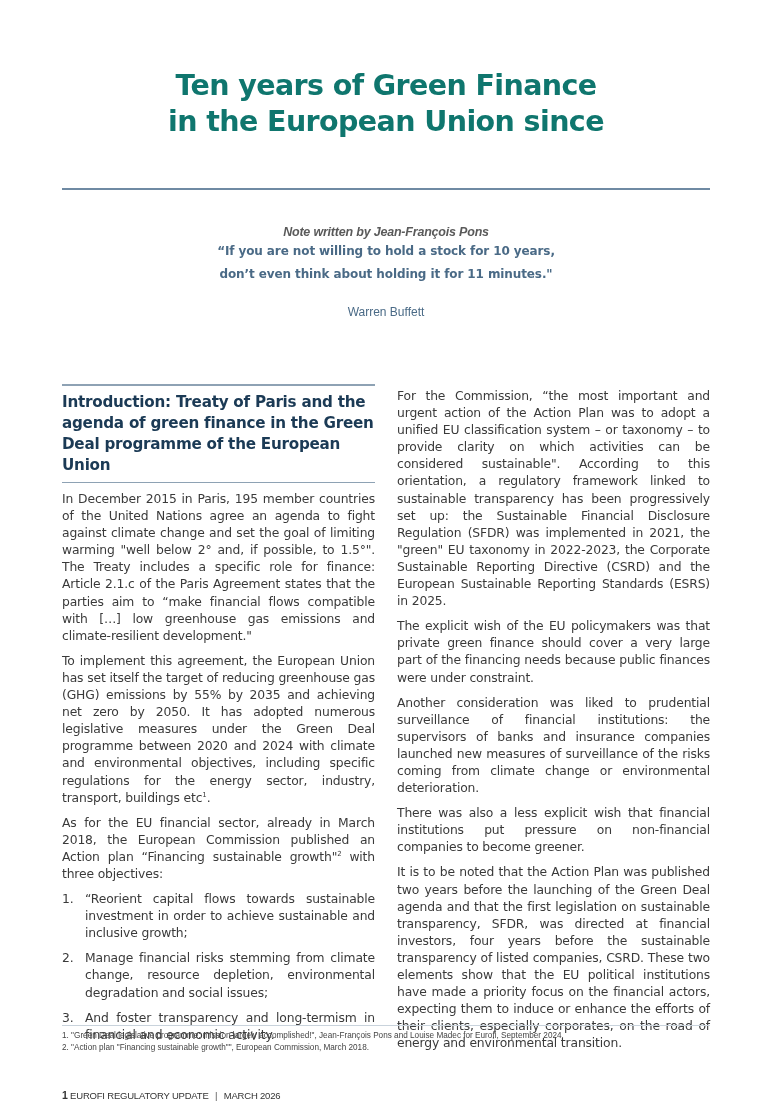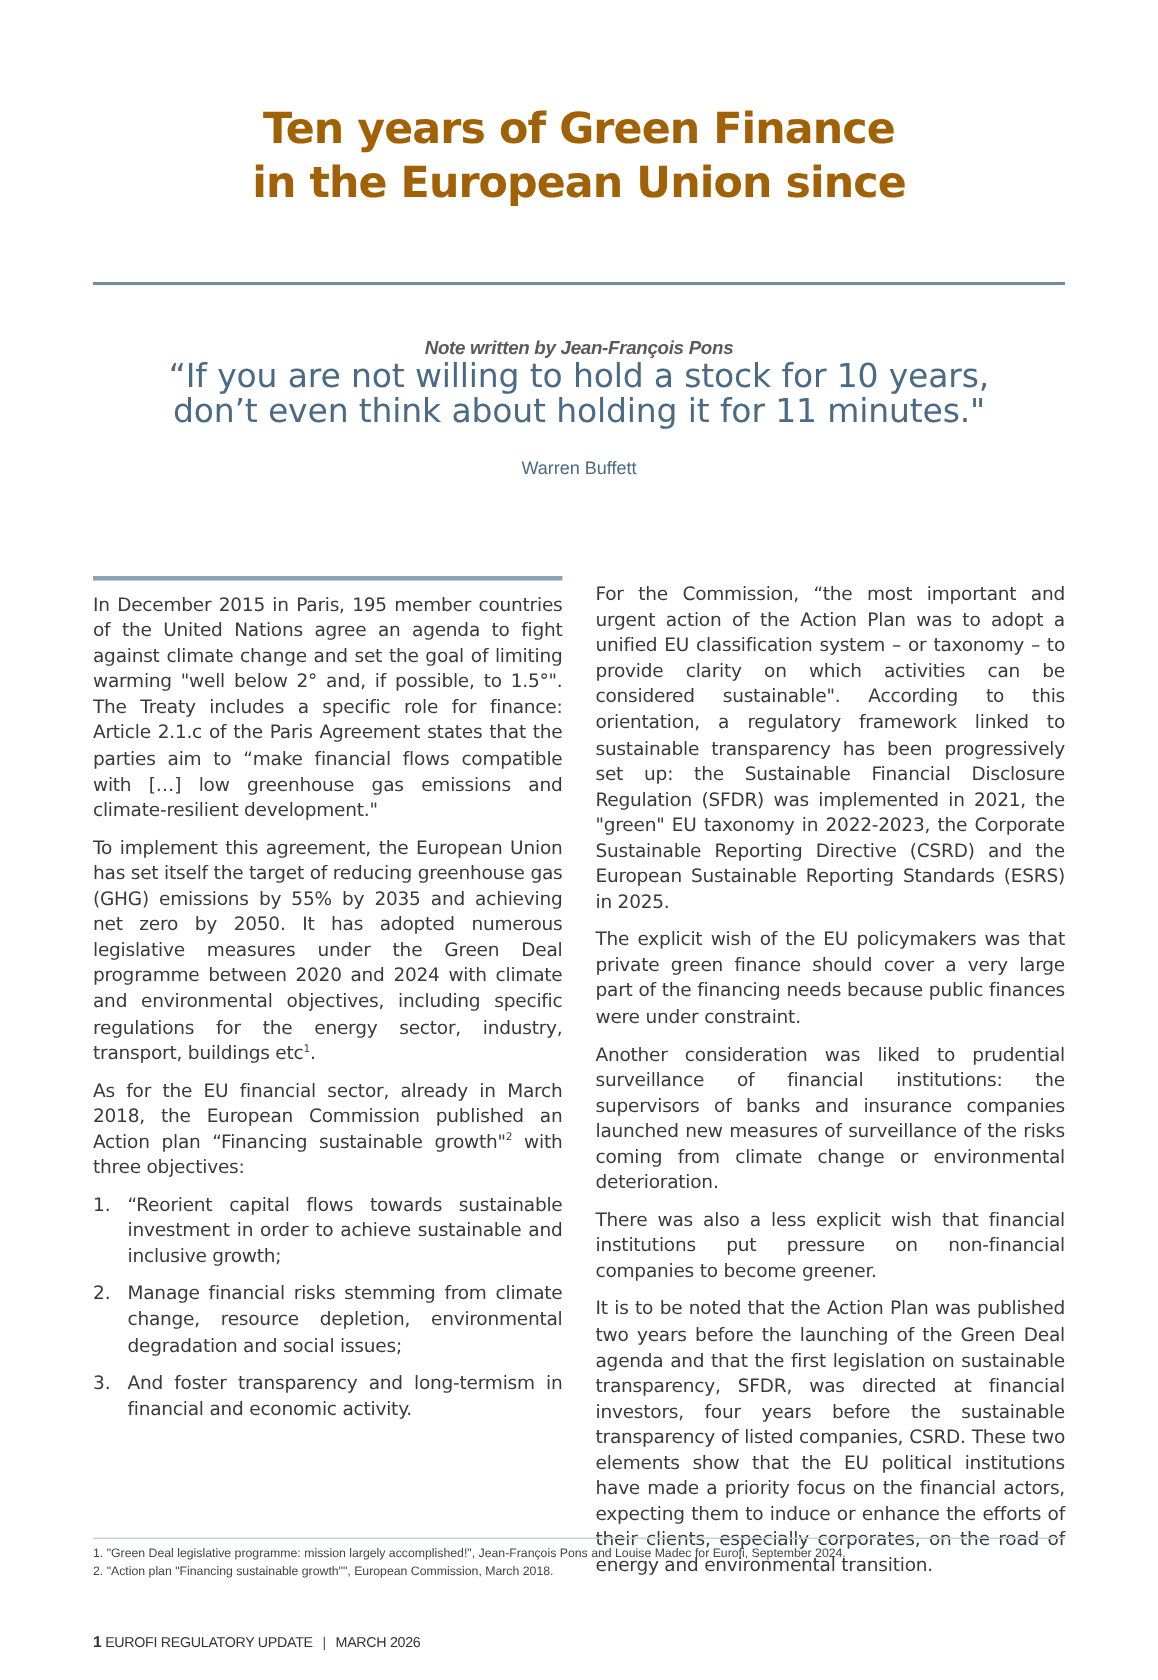--- a/index.html
+++ b/index.html
@@ -19,21 +19,21 @@
       position: absolute;
       left: 0; top: 0;
       width: 772px; height: 1120px;
     }
     .title {
       position: absolute;
       left: 62px; width: 648px;
       top: 68px;
       margin: 0;
       text-align: center;
-      color: #a16207;
+      color: #0f766e;
       font-family: "DejaVu Sans", sans-serif;
       font-weight: 900;
       font-size: 28.5px;
       line-height: 36px;
       letter-spacing: -0.6px;
     }
     .title span { display: block; }
     .rule-top {
       position: absolute;
       left: 62px; width: 648px;
@@ -53,24 +53,25 @@
       color: #5a5a5a;
       letter-spacing: -0.2px;
       margin-top: 19px;
     }
     .quote {
       position: absolute;
       left: 62px; width: 648px;
       top: 240px;
       text-align: center;
       font-family: "DejaVu Sans", sans-serif;
-      font-size: 22px;
+      font-size: 12px;
       line-height: 23px;
       color: #4a6a86;
       letter-spacing: -0.1px;
+      font-weight: bold;
     }
     .quote span { display: block; }
     .quote-author {
       position: absolute;
       left: 62px; width: 648px;
       top: 305px;
       text-align: center;
       font-family: Liberation Sans, sans-serif;
       font-size: 12px;
       color: #4a6a86;
@@ -175,20 +176,21 @@
 
   <div class="quote">
     <span>“If you are not willing to hold a stock for 10 years,</span>
     <span>don’t even think about holding it for 11 minutes."</span>
   </div>
 
   <div class="quote-author">Warren Buffett</div>
 
   <div class="col col-left">
     <div class="section-rule"></div>
+    <h2 class="section-heading">Introduction: Treaty of Paris and the agenda of green finance in the Green Deal programme of the European Union</h2>
     <div class="section-rule bottom"></div>
 
     <p>In December 2015 in Paris, 195 member countries of the United Nations agree an agenda to fight against climate change and set the goal of limiting warming "well below 2° and, if possible, to 1.5°". The Treaty includes a specific role for finance: Article 2.1.c of the Paris Agreement states that the parties aim to “make financial flows compatible with […] low greenhouse gas emissions and climate-resilient development."</p>
     <p><span>To implement this agreement, the European Union has set itself the target of reducing greenhouse gas (GHG) emissions by 55% by 2035 and achieving net zero by 2050. It has adopted numerous legislative measures under the Green Deal programme between 2020 and 2024 with climate and environmental objectives, including specific regulations for the energy sector, industry, transport, buildings etc</span><sup>1</sup><span>.</span></p>
     <p><span>As for the EU financial sector, already in March 2018, the European Commission published an Action plan “Financing sustainable growth"</span><sup>2</sup><span> with three objectives:</span></p>
 
     <ol class="objectives">
       <li>
         <span class="num">1.</span>
         <span class="txt">“Reorient capital flows towards sustainable investment in order to achieve sustainable and inclusive growth;</span>

